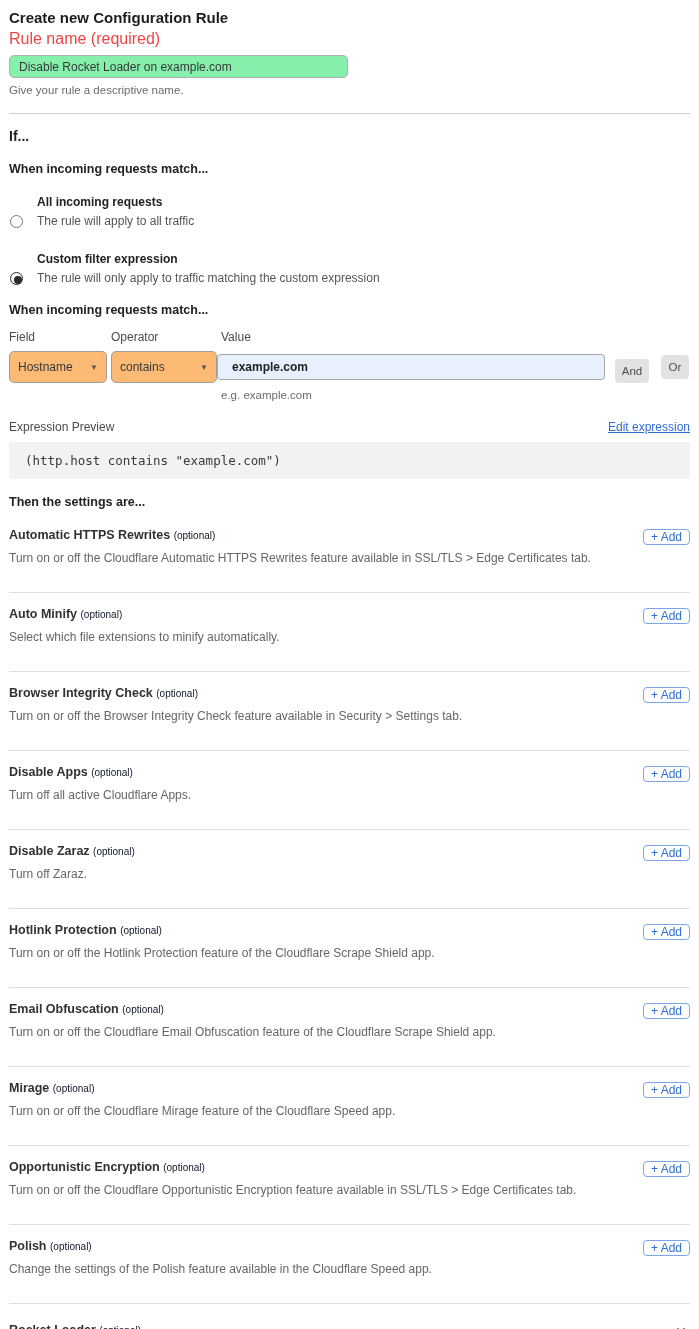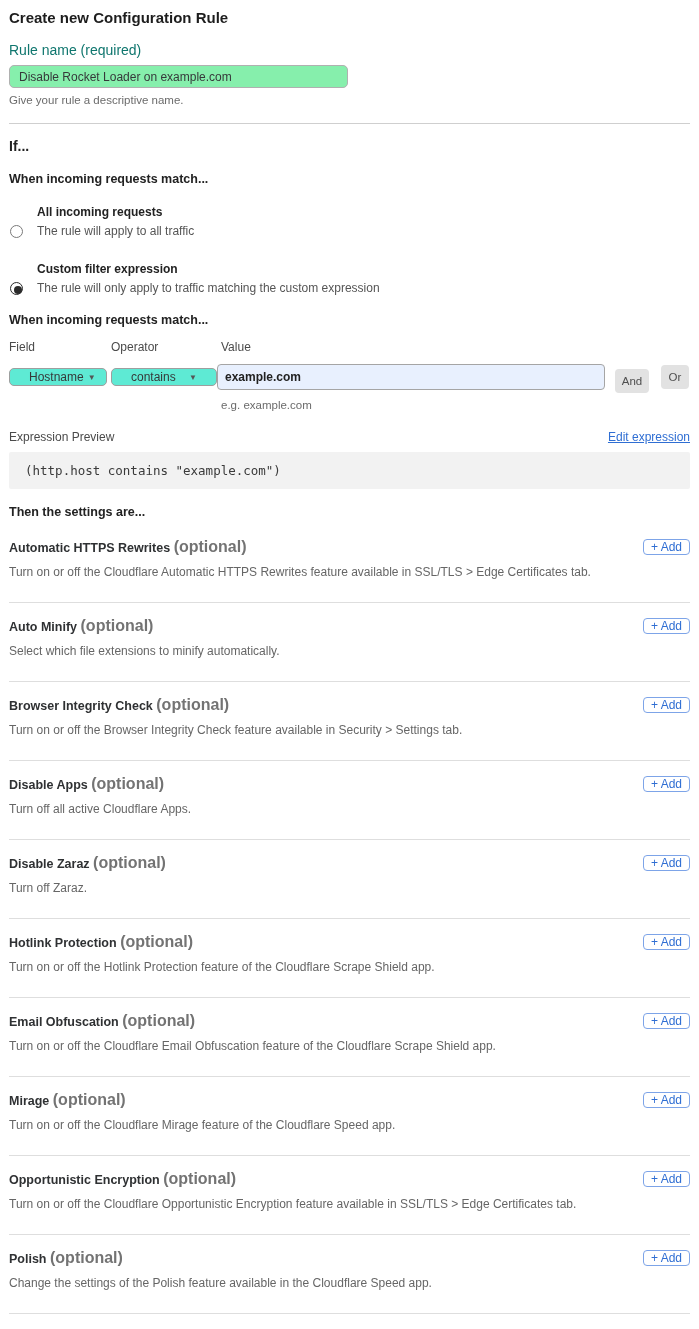--- a/index.html
+++ b/index.html
@@ -6,21 +6,21 @@
   html, body { background: #ffffff; }
   body {
     width: 699px; height: 1329px; overflow: hidden;
     font-family: "Liberation Sans", "DejaVu Sans", sans-serif;
     color: #36393a;
   }
   .page { padding: 0 9px; }
 
   .page-title { font-size: 15px; font-weight: bold; color: #1d1d1d; margin-top: 9px; }
 
-  .field-label { font-size: 14px; color: #0f766e; margin-top: 16px; }
+  .field-label { font-size: 16px; color: #ef4444; margin-top: 4px; }
   .rule-name-input {
     margin-top: 7px; width: 339px; height: 23px;
     border: 1px solid #b0b0b0; border-radius: 5px;
     font-family: "Liberation Sans", sans-serif; font-size: 12px; color: #36393a;
     padding: 0 9px; outline: none; background: #86efac;
   }
   .help-text { font-size: 11.5px; color: #6b6b6b; margin-top: 6px; }
 
   .divider { border: none; border-top: 1px solid #cfcfcf; margin-top: 17px; }
 
@@ -41,32 +41,32 @@
   .radio-text { margin-left: 14px; }
   .radio-label { font-size: 12px; font-weight: bold; color: #222; }
   .radio-desc { font-size: 12px; color: #555; margin-top: 5px; }
 
   .builder-labels { display: flex; margin-top: 13px; font-size: 12px; color: #4a4a4a; }
   .builder-labels .lbl-field { width: 98px; }
   .builder-labels .lbl-operator { width: 106px; margin-left: 4px; }
   .builder-labels .lbl-value { margin-left: 4px; }
   .builder-row { display: flex; align-items: center; margin-top: 7px; }
   .select-box {
-    height: 18px; border: 1px solid #9e9e9e; border-radius: 5px; background: #5eead4;
+    height: 32px; border: 1px solid #9e9e9e; border-radius: 5px; background: #fdba74;
     display: flex; align-items: center; justify-content: space-between;
-    padding: 0 19px; font-size: 12px; color: #36393a; cursor: pointer;
+    padding: 0 8px; font-size: 12px; color: #36393a; cursor: pointer;
   }
   .select-field { width: 98px; }
   .select-operator { width: 106px; margin-left: 4px; }
   .chevron { font-size: 8px; color: #555; margin-left: 4px; }
   .value-input {
     width: 388px; height: 26px;
     border: 1px solid #a5a5a5; border-radius: 4px; background: #e8f0fe;
     font-family: "Liberation Sans", sans-serif; font-size: 12px; font-weight: bold; color: #222;
-    padding: 0 7px; outline: none;
+    padding: 0 14px; outline: none;
   }
   .andor-btn {
     height: 24px; border: none; border-radius: 4px; background: #e2e2e2;
     font-family: "Liberation Sans", sans-serif; font-size: 11.5px; color: #4f4f4f; cursor: pointer;
   }
   .btn-and { width: 34px; margin-left: 10px; margin-top: 8px; }
   .btn-or { width: 28px; margin-left: 12px; }
   .value-help { font-size: 11.5px; color: #6b6b6b; margin-top: 6px; margin-left: 212px; }
 
   .preview-row { display: flex; justify-content: space-between; align-items: baseline; margin-top: 19px; }
@@ -80,21 +80,21 @@
   }
 
   .then-heading { font-size: 12.5px; font-weight: bold; margin-top: 16px; color: #222; }
 
   .settings-rows { margin-top: 5px; }
   .setting-row {
     height: 79px; border-bottom: 1px solid #dedede;
     display: flex; justify-content: space-between; padding-top: 14px;
   }
   .setting-title { font-size: 12.5px; font-weight: bold; color: #2f3133; }
-  .optional { font-weight: bold; font-size: 16px; color: #737373; }
+  .optional { font-weight: normal; font-size: 10px; color: #0f172a; }
   .setting-desc { font-size: 12px; color: #666; margin-top: 9px; }
   .add-btn {
     flex: 0 0 auto; margin-top: 1px; width: 47px; height: 16px;
     background: #fff; border: 1px solid #7da4e8; border-radius: 4px;
     font-family: "Liberation Sans", sans-serif; font-size: 12px; color: var(--accent-blue, #2f6ed3);
     cursor: pointer;
   }
 
   .rocket-section { padding-top: 19px; }
   .rocket-header { display: flex; justify-content: space-between; align-items: flex-start; }

